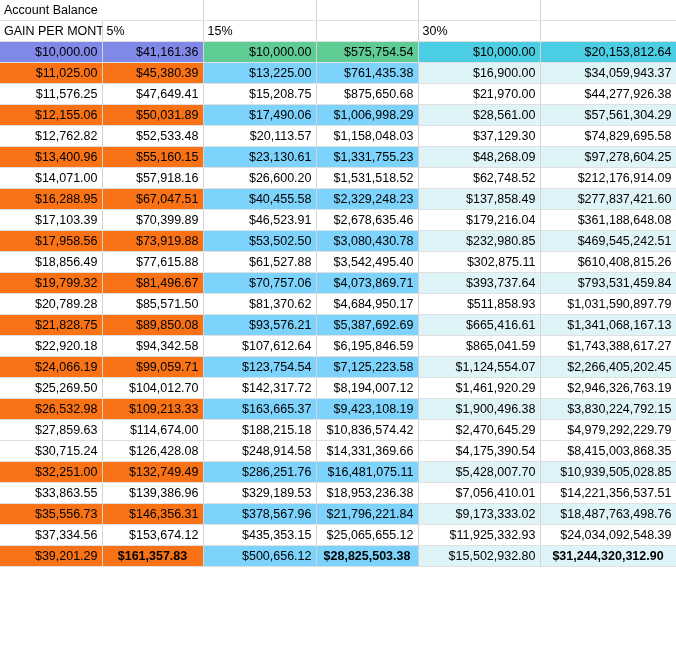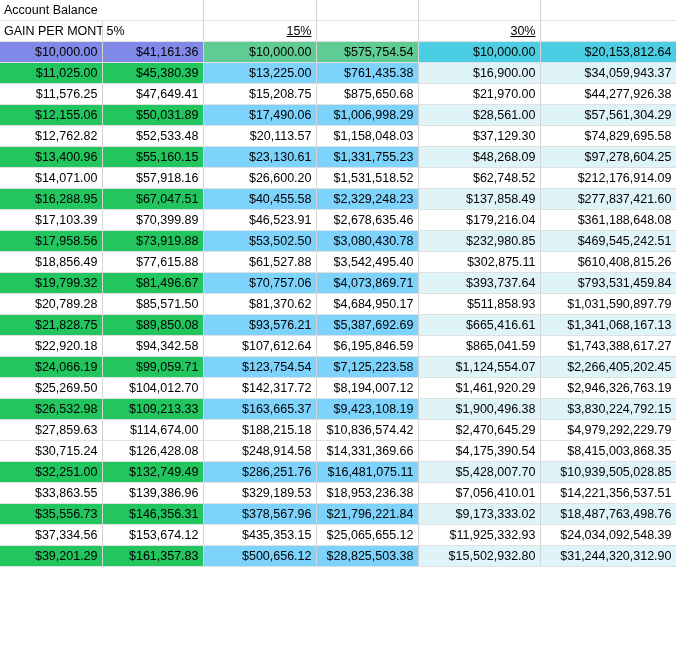--- a/index.html
+++ b/index.html
@@ -56,36 +56,34 @@
   }
   tr.gain-row td.label {
     text-align: left;
     border-right: none;
     padding-right: 0;
   }
   tr.gain-row td.pct-left {
     text-align: left;
   }
   tr.gain-row td.pct-right {
-    text-align: right;
-    text-decoration: underline;
   }
 
   td.num {
     text-align: right;
   }
-  td.bold { font-weight: normal; }
+  td.bold { font-weight: bold; text-align: center; }
 
   
   .hdr-p { background: #8189E8; }
   .hdr-g { background: #5FCC94; }
   .hdr-c { background: #4BCEE3; }
 
   
-  .band-p { background: #22c55e; margin-top: 20px; }
+  .band-p { background: #f97316; margin-top: 20px; }
   .band-g { background: #7dd3fc; }
   .band-c { background: #DFF4F8; margin-left: 18px; }
   .band-w { background: #ffffff; }
 
   
   tr.gain-row td.sep-p { border-bottom: 1px solid #8189E8; }
   tr.gain-row td.sep-g { border-bottom: 1px solid #5FCC94; }
   tr.gain-row td.sep-c { border-bottom: 1px solid #4BCEE3; }
 
   tr.last-row td { border-bottom: 1px solid #d4d4d4; }

